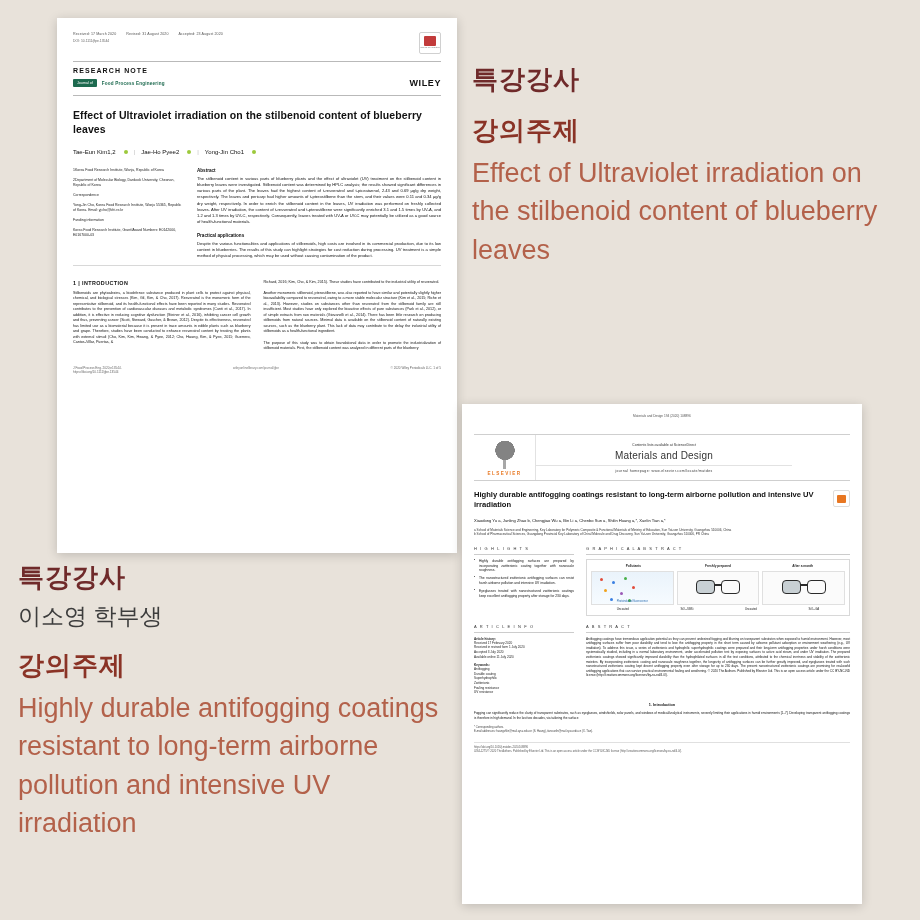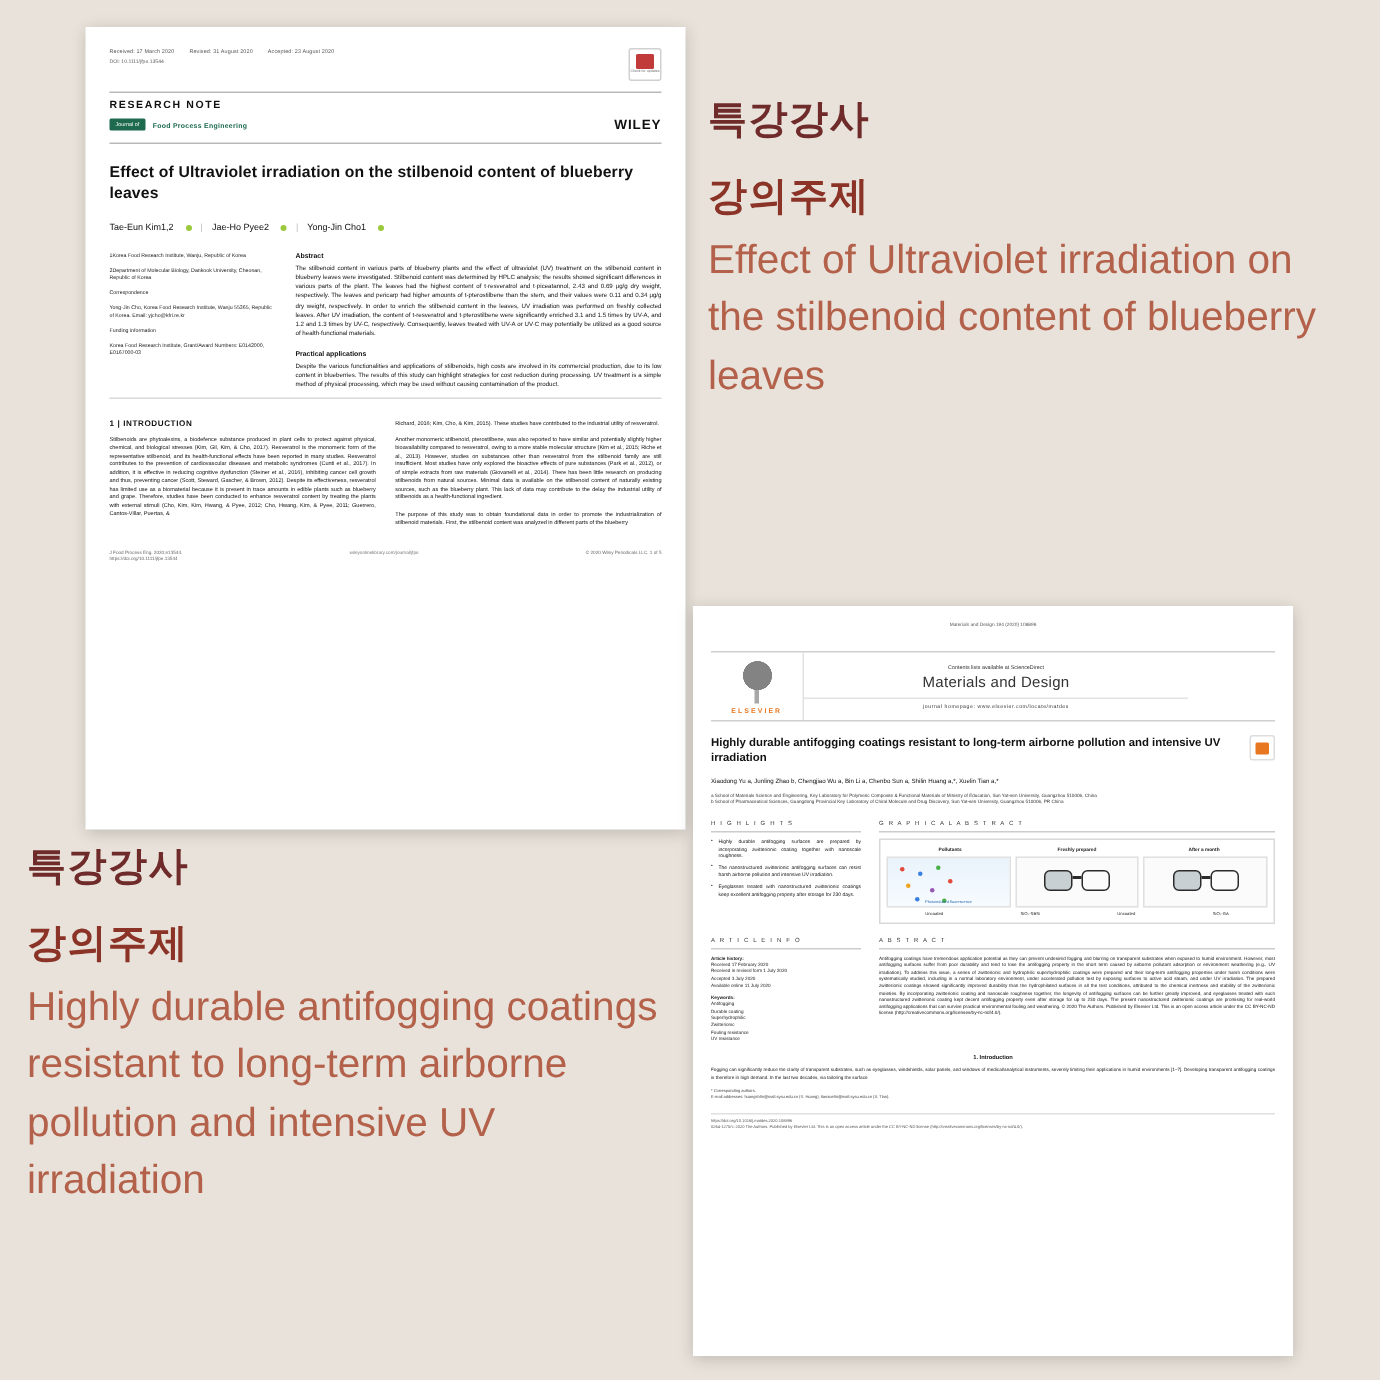--- a/index.html
+++ b/index.html
@@ -356,17 +356,18 @@
   </div>
 
   <div class="kblock" id="k-right">
     <div class="k-label">특강강사</div>
     <div class="k-topic-label">강의주제</div>
     <div class="k-topic">Effect of Ultraviolet irradiation on the stilbenoid content of blueberry leaves</div>
   </div>
 
   <div class="kblock" id="k-left">
     <div class="k-label">특강강사</div>
+    <div class="k-name">이소영 학부생</div>
     <div class="k-topic-label">강의주제</div>
     <div class="k-topic">Highly durable antifogging coatings resistant to long-term airborne pollution and intensive UV irradiation</div>
   </div>
 
 </div>
 
 </body></html>

